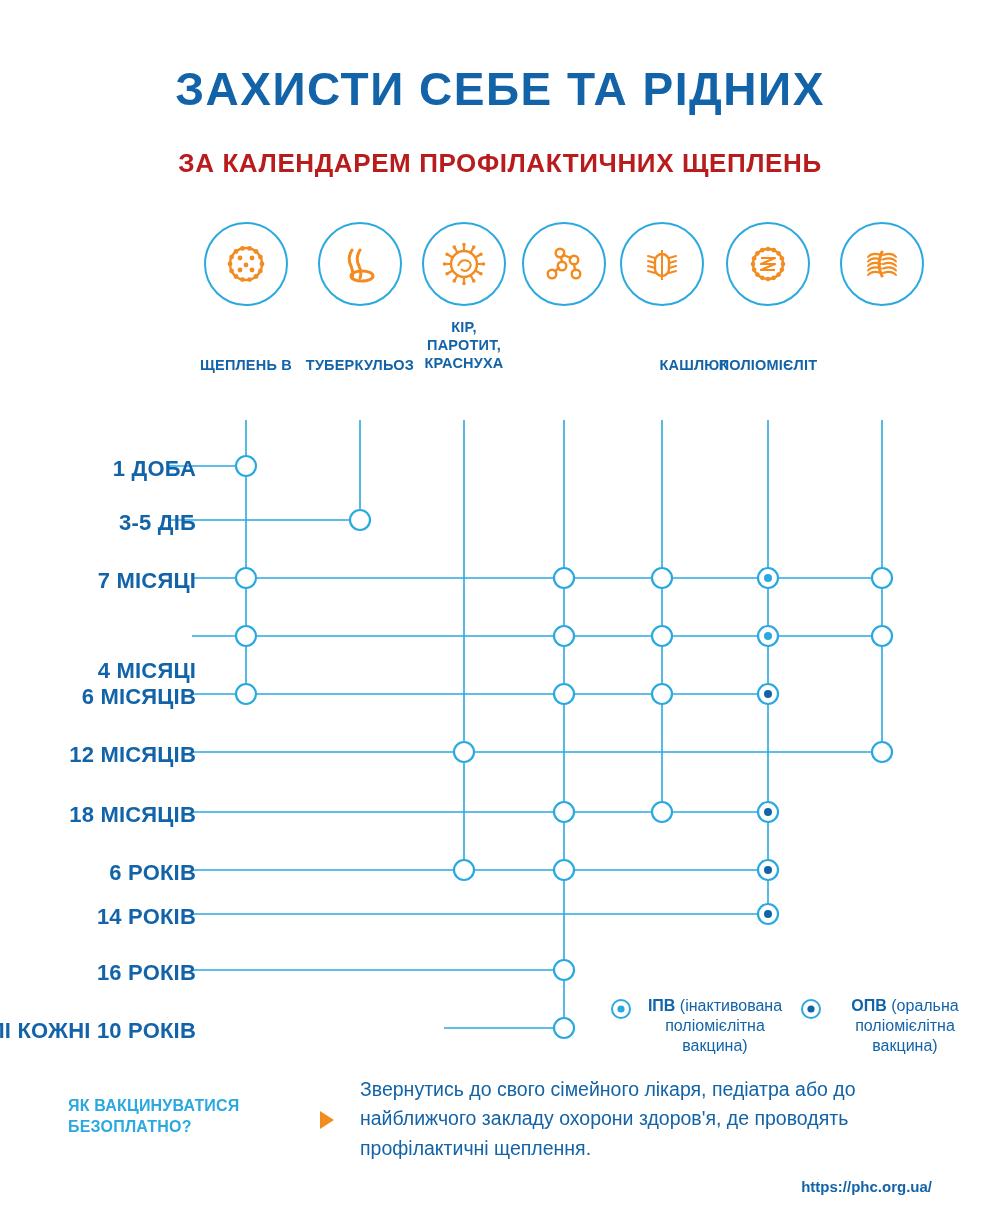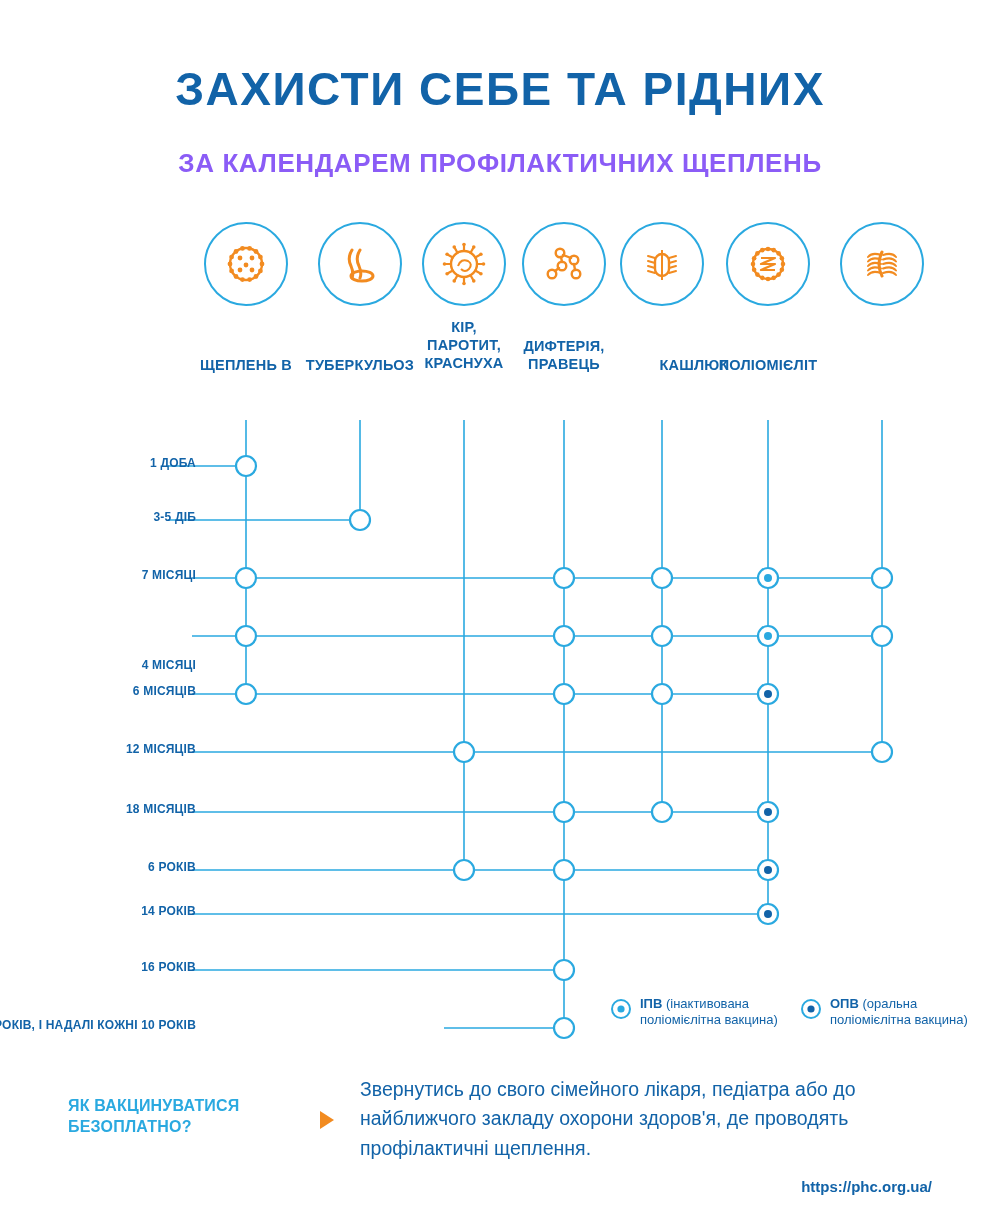--- a/index.html
+++ b/index.html
@@ -15,45 +15,45 @@
   #title-main {
     position:absolute; top:62px; left:0; width:1000px;
     text-align:center;
     font-size:46px; font-weight:bold; letter-spacing:1.5px;
     color:#1263a8;
   }
   #title-sub {
     position:absolute; top:148px; left:0; width:1000px;
     text-align:center;
     font-size:26px; font-weight:bold; letter-spacing:0.6px;
-    color:#8b5cf6;
+    color:#b91c1c;
   }
   
   .disease-col { position:absolute; top:222px; }
   .disease-icon {
     width:84px; height:84px; border-radius:50%;
     border:2.5px solid #2aa9e0;
     display:flex; align-items:center; justify-content:center;
     background:#fff;
   }
   .disease-label {
     position:absolute; top:96px; left:-34px; width:152px;
     text-align:center;
     font-size:14.5px; font-weight:bold; line-height:1.25;
     color:#1263a8; letter-spacing:0.2px;
   }
   
   #grid { position:absolute; top:0; left:0; width:1000px; height:1216px; pointer-events:none; }
   .age-label {
     position:absolute; right:0; text-align:right;
-    font-size:12px; font-weight:bold; color:#1263a8;
+    font-size:22px; font-weight:bold; color:#1263a8;
     white-space:nowrap; letter-spacing:0.2px;
   }
   
-  .legend-item { position:absolute; font-size:13px; line-height:1.25; color:#1263a8; }
+  .legend-item { position:absolute; font-size:16px; line-height:1.25; color:#1263a8;text-align:center; }
   .legend-item .lbl { font-weight:bold; }
   .legend-text { position:absolute; left:30px; top:-2px; width:150px; }
   
   #footer-q {
     position:absolute; left:68px; top:1096px; width:280px;
     font-size:16px; font-weight:bold; color:#2aa9e0; line-height:1.3;
     letter-spacing:0.2px;
   }
   #footer-arrow { position:absolute; left:318px; top:1110px; }
   #footer-text {
@@ -292,21 +292,20 @@
     <div class="disease-icon">
       <svg width="56" height="56" viewBox="0 0 56 56">
         <circle cx="16" cy="38" r="4.3" fill="none" stroke="#f28b20" stroke-width="2.4"></circle>
         <circle cx="26" cy="30" r="4.3" fill="none" stroke="#f28b20" stroke-width="2.4"></circle>
         <circle cx="24" cy="17" r="4.3" fill="none" stroke="#f28b20" stroke-width="2.4"></circle>
         <circle cx="38" cy="24" r="4.3" fill="none" stroke="#f28b20" stroke-width="2.4"></circle>
         <circle cx="40" cy="38" r="4.3" fill="none" stroke="#f28b20" stroke-width="2.4"></circle>
         <path d="M19 35 L23 32 M26 26 L25 21 M27 19 L35 22 M38 28 L39 34" stroke="#f28b20" stroke-width="2.4" stroke-linecap="round"></path>
       </svg>
     </div>
-    <div class="disease-label" style="top: 115px;">ДИФТЕРІЯ,<br>ПРАВЕЦЬ</div>
   </div>
 <div class="disease-col" style="left: 620px;">
     <div class="disease-icon">
       <svg width="56" height="56" viewBox="0 0 56 56">
         <rect x="21" y="18" width="14" height="22" rx="7" fill="none" stroke="#f28b20" stroke-width="2.4"></rect>
         <line x1="28" y1="18" x2="28" y2="40" stroke="#f28b20" stroke-width="2"></line>
         <line x1="21" y1="22" x2="14" y2="20" stroke="#f28b20" stroke-width="2" stroke-linecap="round"></line>
         <line x1="35" y1="22" x2="42" y2="20" stroke="#f28b20" stroke-width="2" stroke-linecap="round"></line>
         <line x1="21" y1="27" x2="14" y2="25" stroke="#f28b20" stroke-width="2" stroke-linecap="round"></line>
         <line x1="35" y1="27" x2="42" y2="25" stroke="#f28b20" stroke-width="2" stroke-linecap="round"></line>

